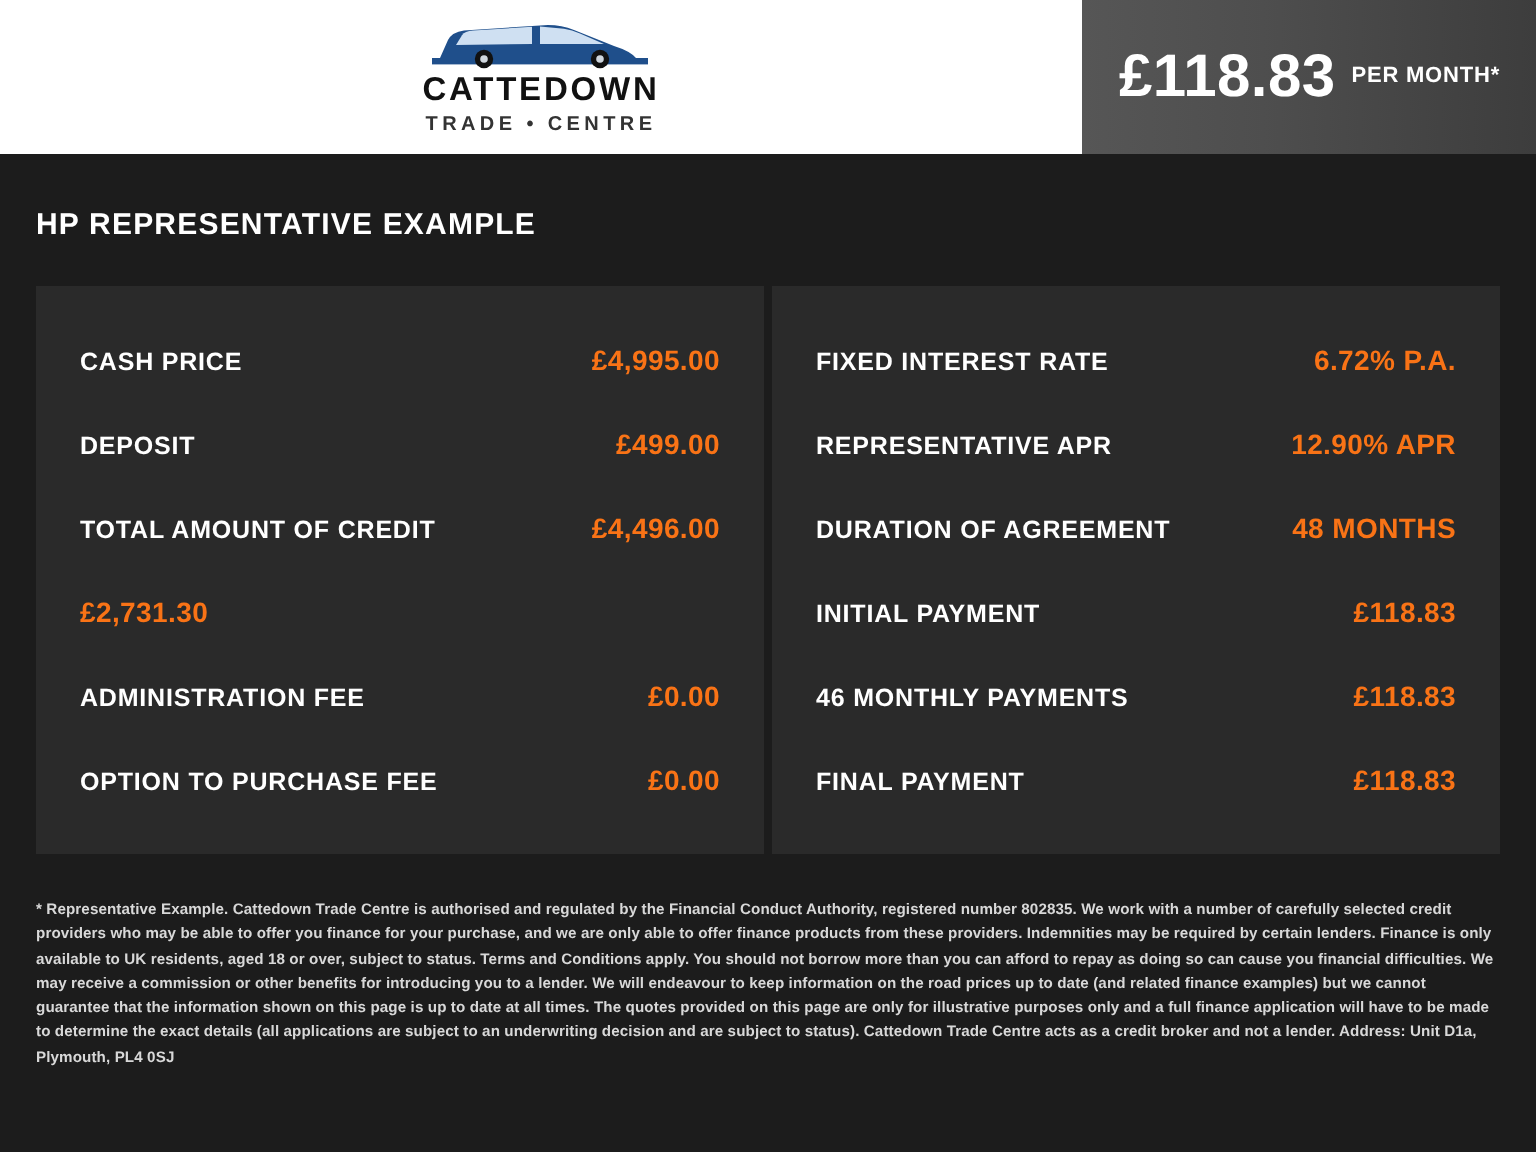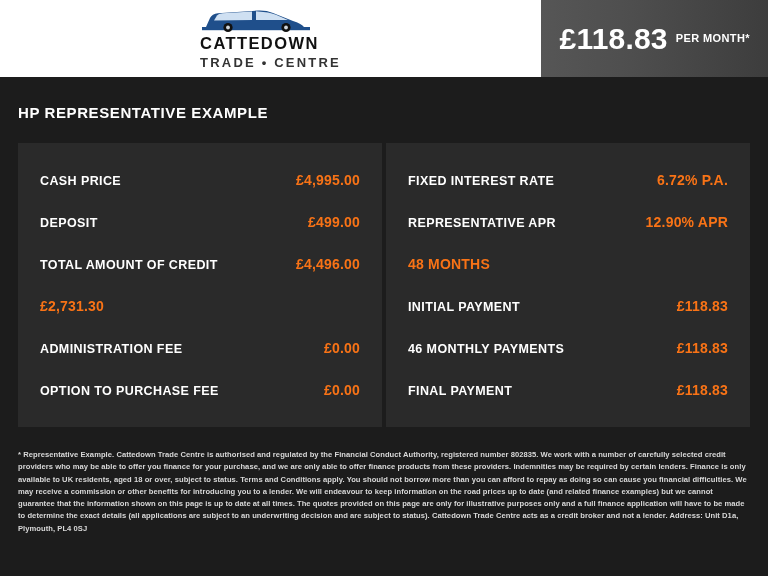--- a/index.html
+++ b/index.html
@@ -14,33 +14,33 @@
 
   
   .header { display: flex; height: 77px; width: 100%; }
   .header-left {
     flex: 0 0 541px;
     background: #ffffff;
     display: flex;
     align-items: center;
     justify-content: center;
   }
-  .logo-wrap { display: flex; flex-direction: column; align-items: flex-start; }
+  .logo-wrap { display: flex; flex-direction: column; align-items: center; }
   .logo-car { width: 112px; height: 26px; position: relative; }
   .logo-car svg { display: block; }
   .logo-name {
     font-size: 16.5px;
     font-weight: bold;
     letter-spacing: 1.4px;
     color: #111;
     line-height: 1;
     margin-top: 2px;
   }
   .logo-sub {
-    font-size: 13px;
+    font-size: 10px;
     font-weight: bold;
     letter-spacing: 2.2px;
     color: #333;
     margin-top: 3px;
   }
   .header-right {
     flex: 1;
     background: linear-gradient(to right, #565656 0%, #4e4e4e 40%, #3d3d3d 100%);
     display: flex;
     align-items: center;
@@ -181,20 +181,21 @@
     <div class="panel">
       <div class="row">
         <span class="row-label">FIXED INTEREST RATE</span>
         <span class="row-value">6.72% P.A.</span>
       </div>
       <div class="row">
         <span class="row-label">REPRESENTATIVE APR</span>
         <span class="row-value">12.90% APR</span>
       </div>
       <div class="row">
+        <span class="row-label">DURATION OF AGREEMENT</span>
         <span class="row-value">48 MONTHS</span>
       </div>
       <div class="row">
         <span class="row-label">INITIAL PAYMENT</span>
         <span class="row-value">£118.83</span>
       </div>
       <div class="row">
         <span class="row-label">46 MONTHLY PAYMENTS</span>
         <span class="row-value">£118.83</span>
       </div>

